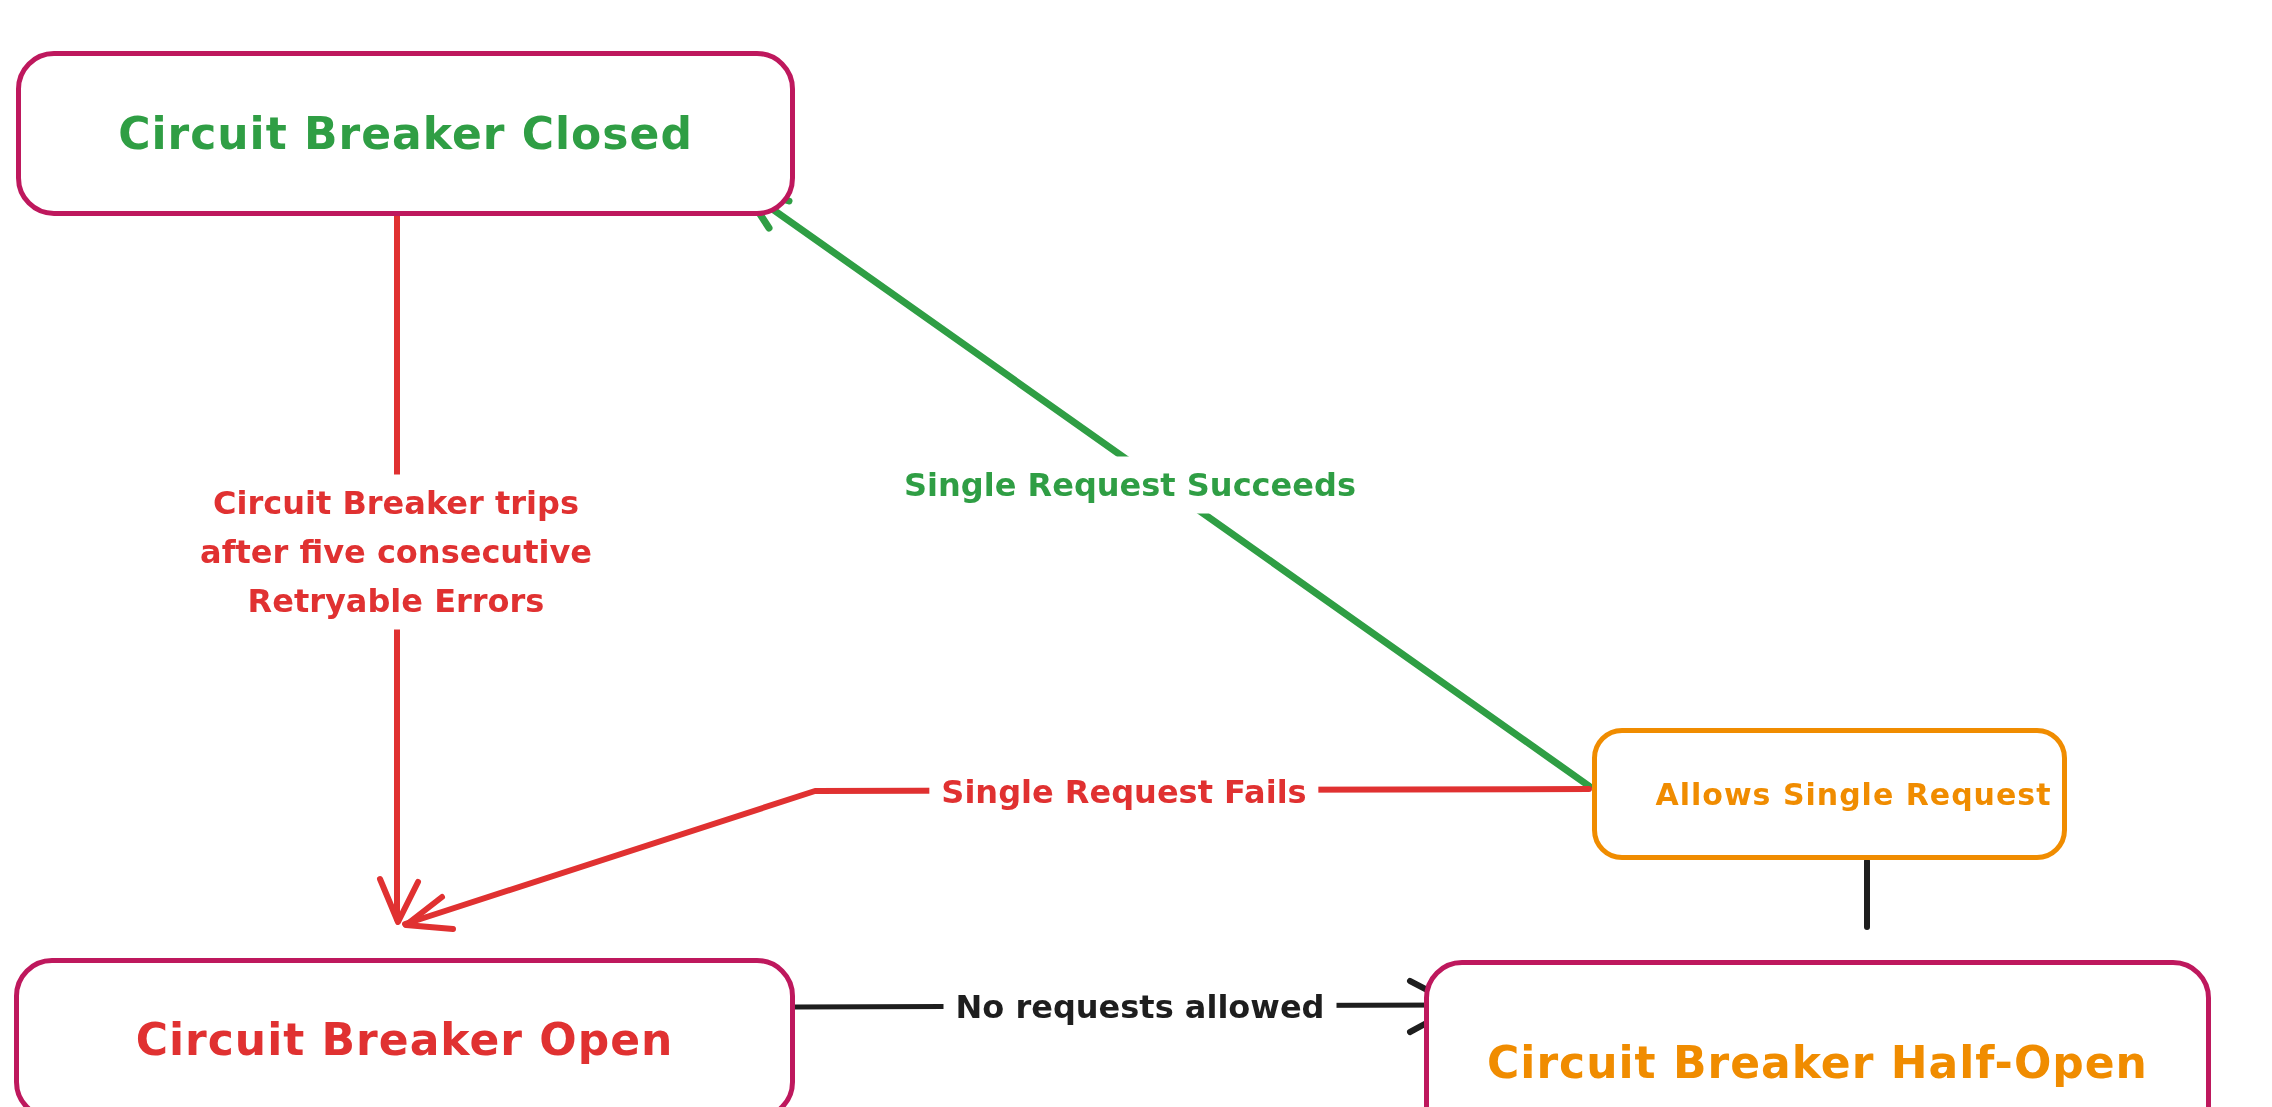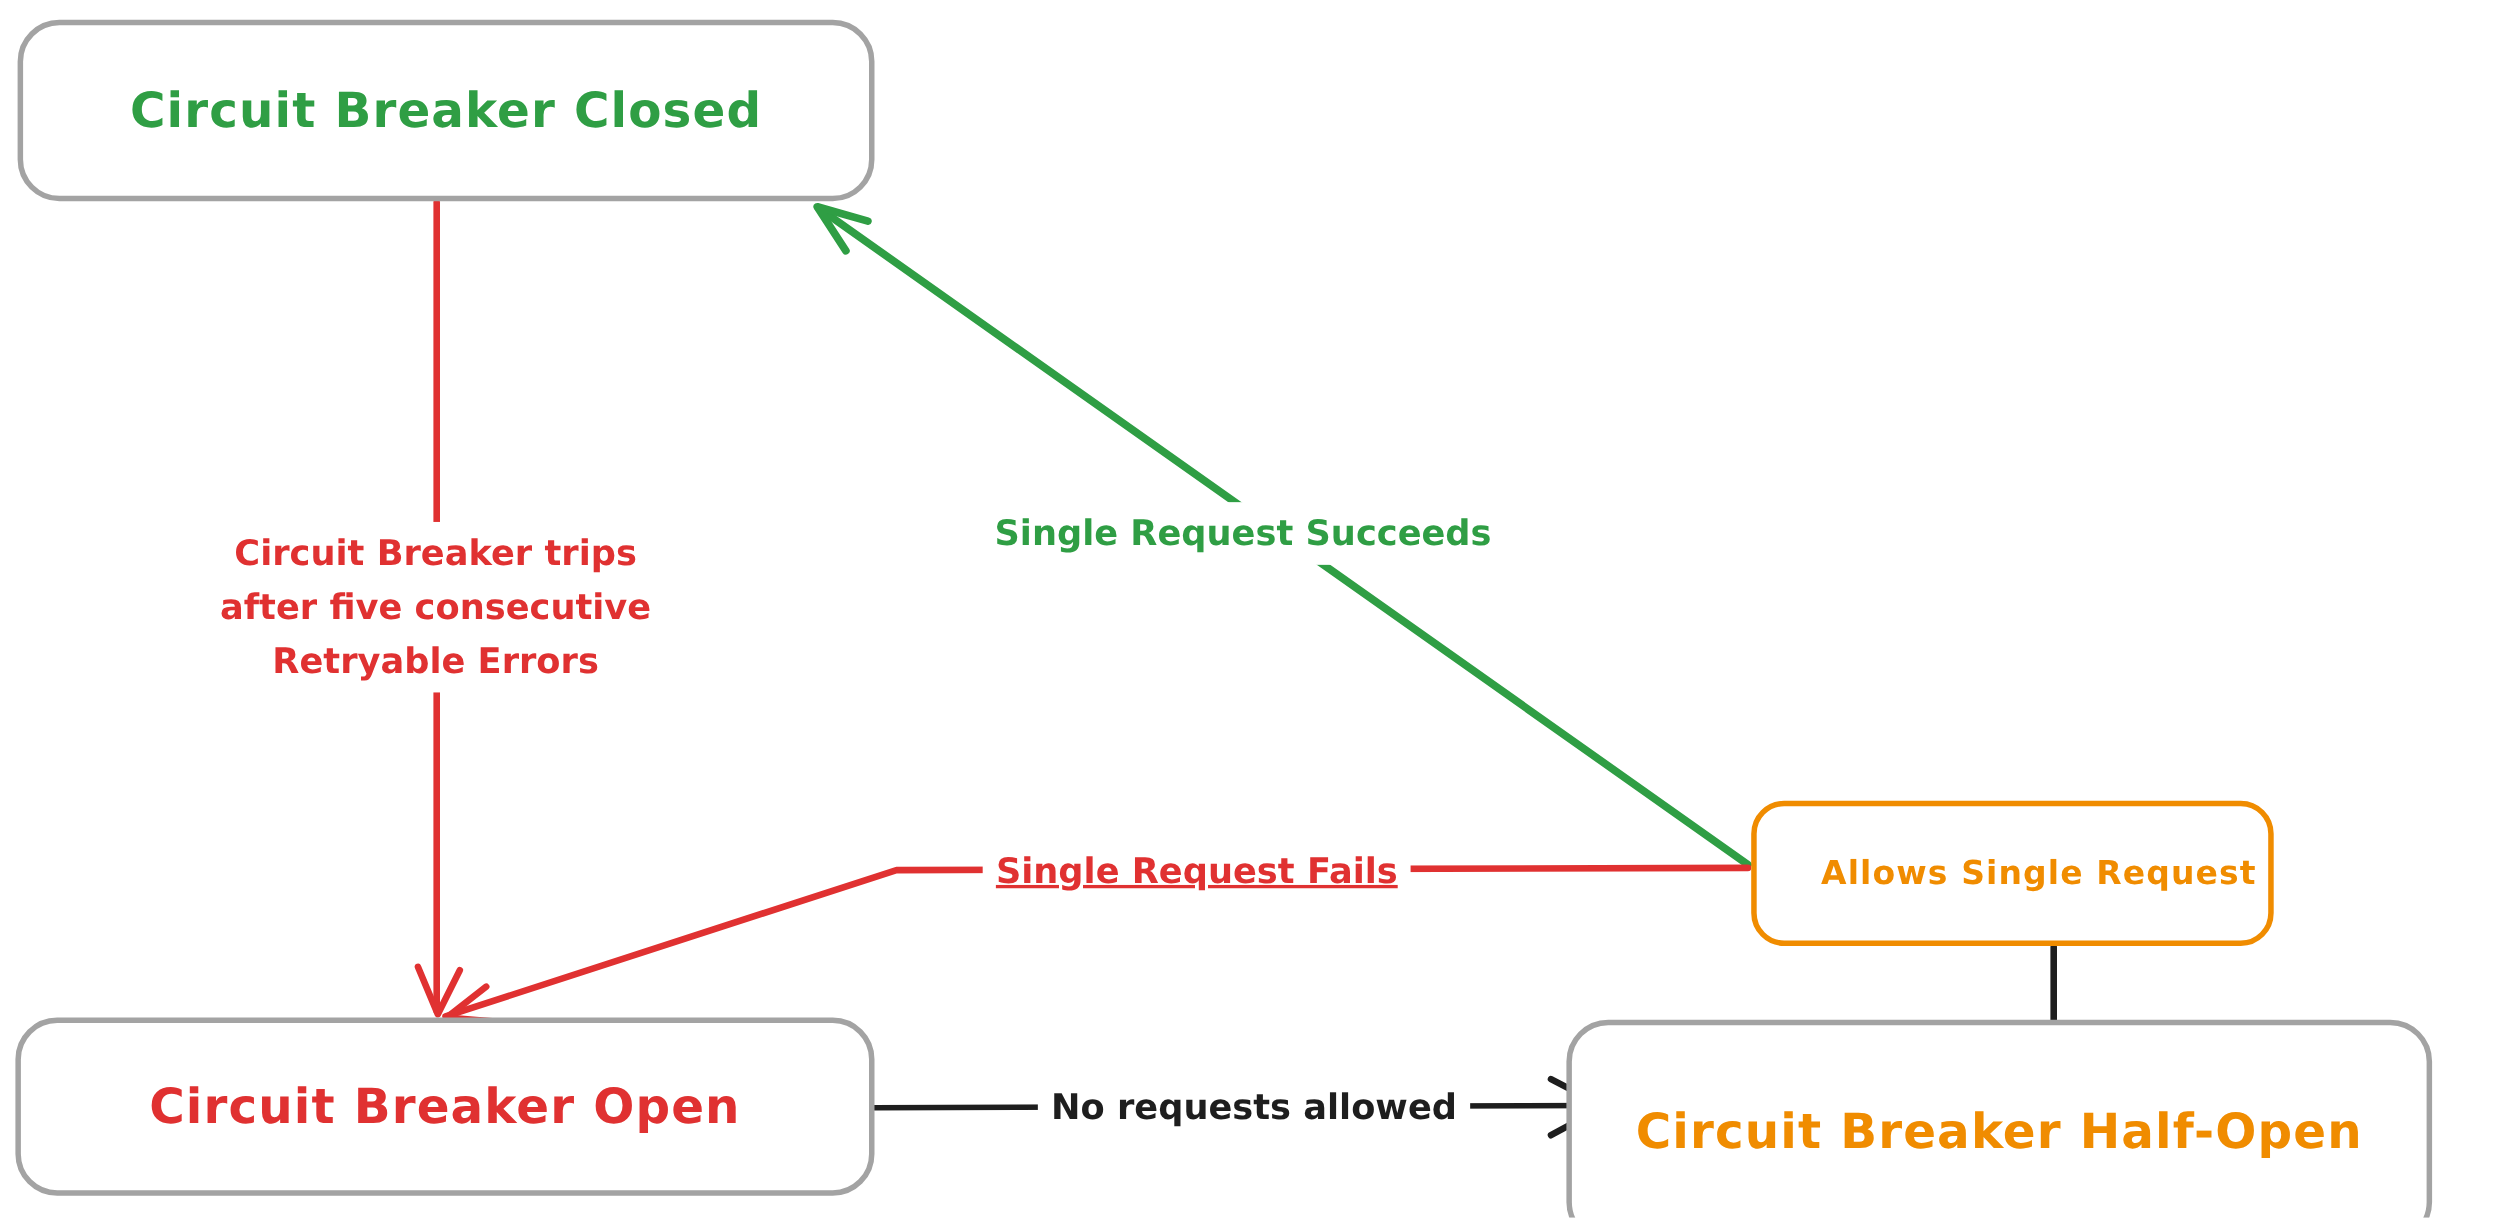--- a/index.html
+++ b/index.html
@@ -8,21 +8,21 @@
     font-family:"DejaVu Sans",sans-serif;overflow:hidden;
   }
   .edges-layer{position:absolute;left:0;top:0;width:2272px;height:1107px;}
   .edges-layer line,.edges-layer polyline,.edges-layer path{
     fill:none;stroke-linecap:round;stroke-linejoin:round;
   }
   .node{
     position:absolute;display:flex;align-items:center;justify-content:center;
     background:#ffffff;box-sizing:border-box;border-radius:38px;
   }
-  .node-black{border:5px solid #a3a3a3;}
+  .node-black{border:5px solid #be185d;margin-top:33px;}
   .node-orange{border:5px solid #f08c00;border-radius:30px;padding-left:48px;}
   .node-label{font-weight:bold;letter-spacing:1px;white-space:nowrap;}
   .title-size{font-size:44px;}
   .small-size{font-size:30px;}
   .text-green{color:#2f9e44;}
   .text-red{color:#e03131;}
   .text-orange{color:#f08c00;}
   .text-black{color:#1e1e1e;}
   .edge-label{
     position:absolute;transform:translate(-50%,-50%);
@@ -69,19 +69,19 @@
   </div>
 
   <div class="edge-label text-green" style="left:1130px;top:485px;">Single Request Succeeds</div>
 
   <div class="edge-label text-red" style="left:396px;top:552px;">
     <div>Circuit Breaker trips</div>
     <div>after five consecutive</div>
     <div>Retryable Errors</div>
   </div>
 
-  <div class="edge-label text-red" style="left:1088px;top:792px;text-decoration:underline;">Single Request Fails</div>
+  <div class="edge-label text-red" style="left:1124px;top:792px;">Single Request Fails</div>
 
   <div class="edge-label text-black" style="left:1140px;top:1007px;">
     <div>No requests allowed</div>
   </div>
 
 </div>
 
 </body></html>

